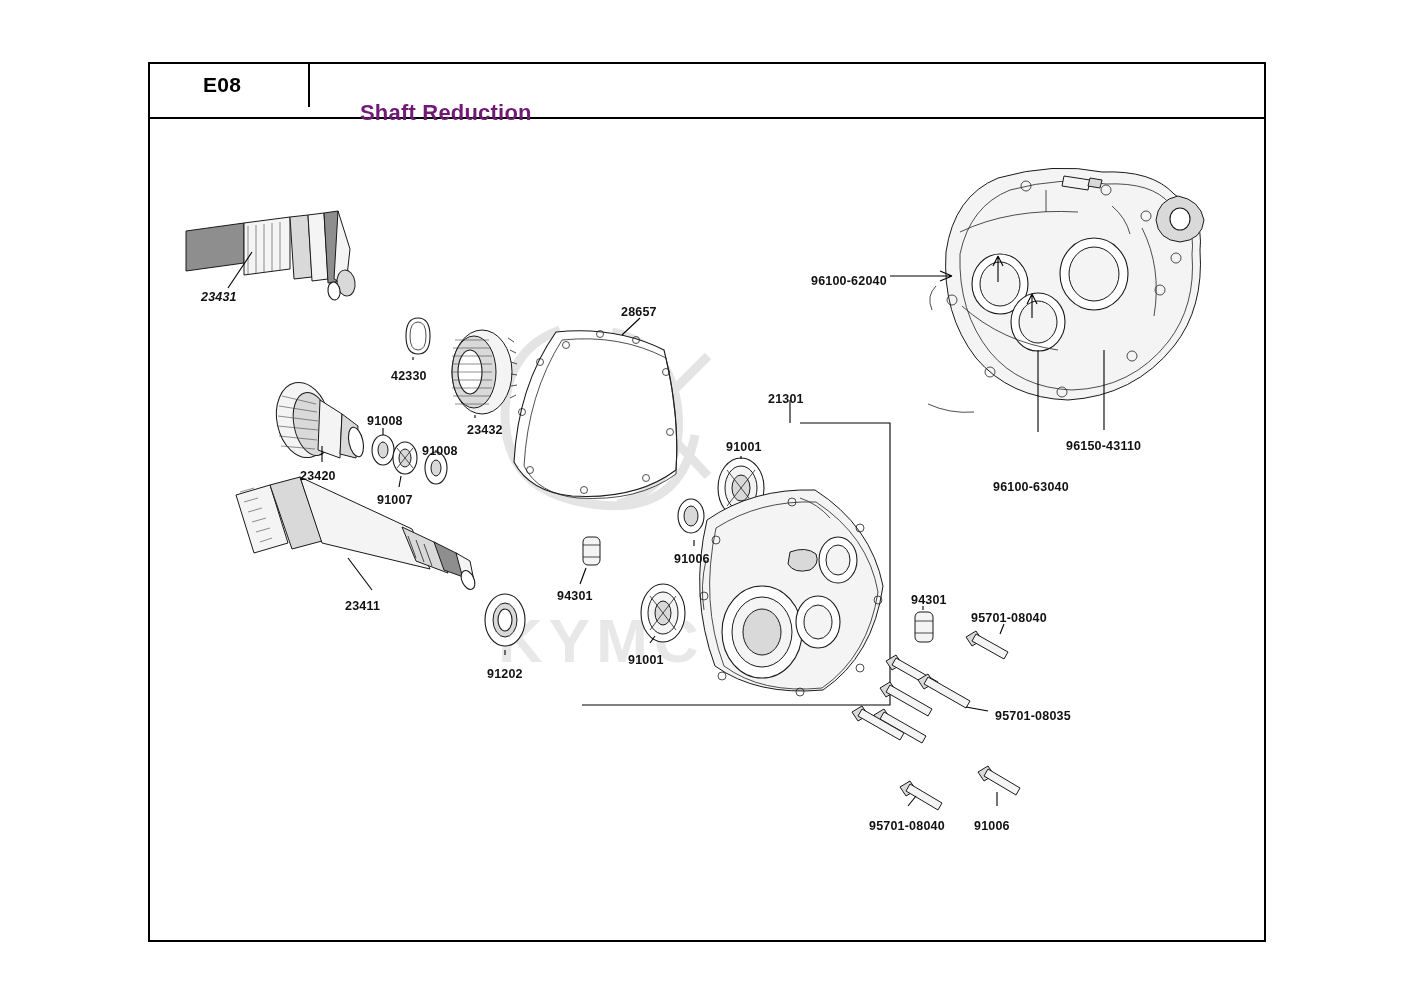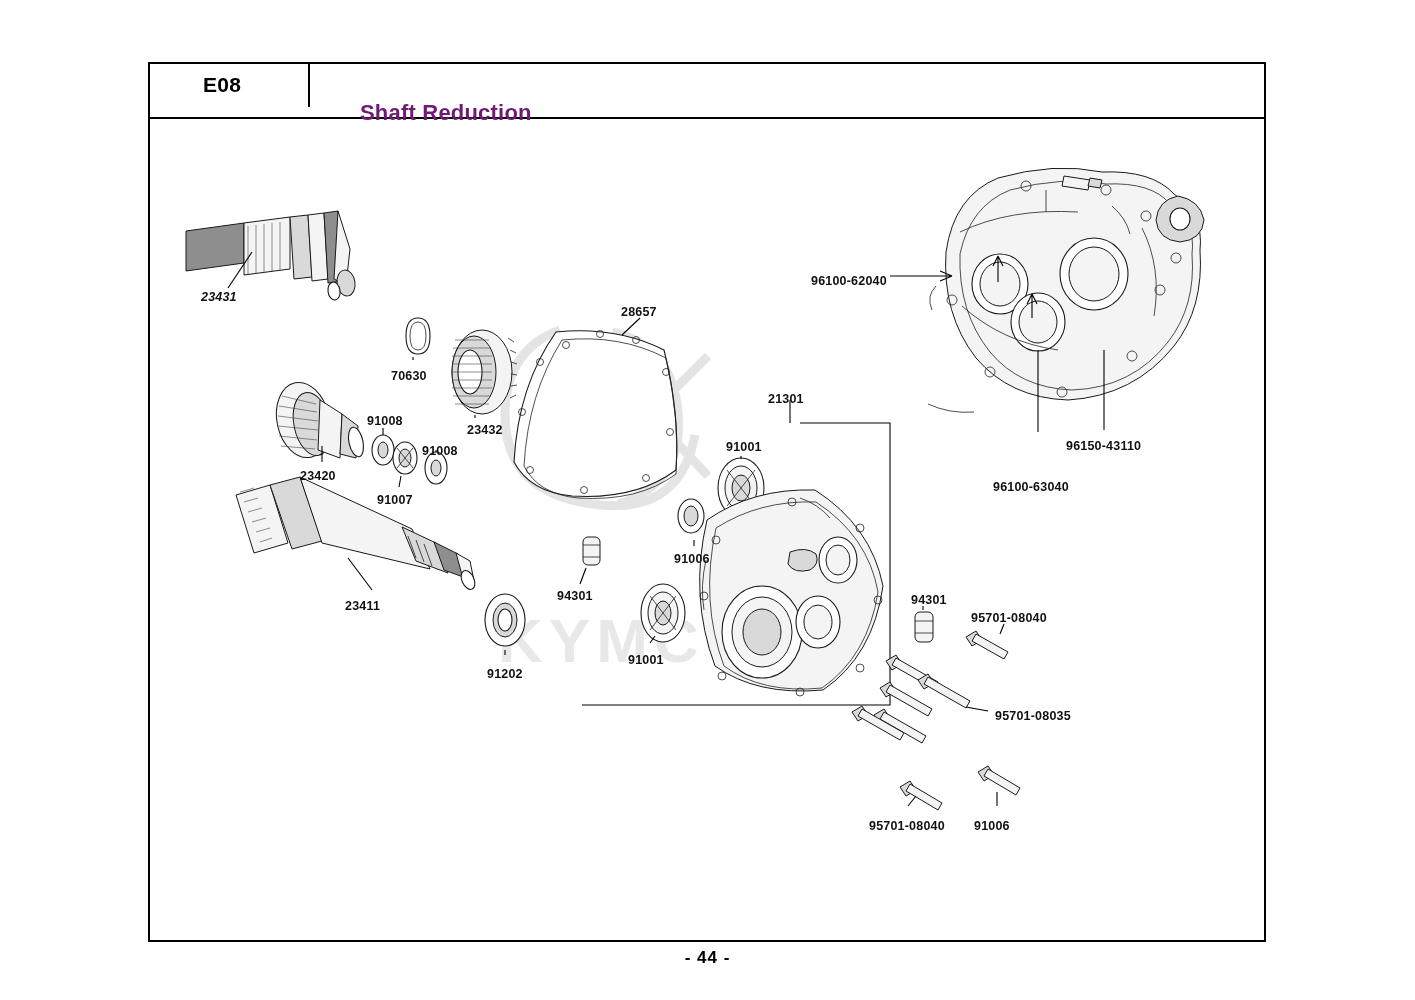--- a/index.html
+++ b/index.html
@@ -380,24 +380,23 @@
     </g>
 
   </svg>
 
   <div class="frame"></div>
   <div class="header-band"></div>
   <div class="code-cell">
     <span class="code-text">E08</span>
   </div>
   <div class="title-text">Shaft Reduction</div>
-  <div class="page-number">- 44 -</div>
 
   <div class="lbl" style="left:201px; top:290px;font-style:italic;">23431</div>
-  <div class="lbl" style="left:391px; top:369px;">70630</div>
+  <div class="lbl" style="left:391px; top:369px;">42330</div>
   <div class="lbl" style="left:467px; top:423px;">23432</div>
   <div class="lbl" style="left:300px; top:469px;">23420</div>
   <div class="lbl" style="left:367px; top:414px;">91008</div>
   <div class="lbl" style="left:377px; top:493px;">91007</div>
   <div class="lbl" style="left:422px; top:444px;">91008</div>
   <div class="lbl" style="left:345px; top:599px;">23411</div>
   <div class="lbl" style="left:487px; top:667px;">91202</div>
   <div class="lbl" style="left:621px; top:305px;">28657</div>
   <div class="lbl" style="left:557px; top:589px;">94301</div>
   <div class="lbl" style="left:674px; top:552px;">91006</div>

